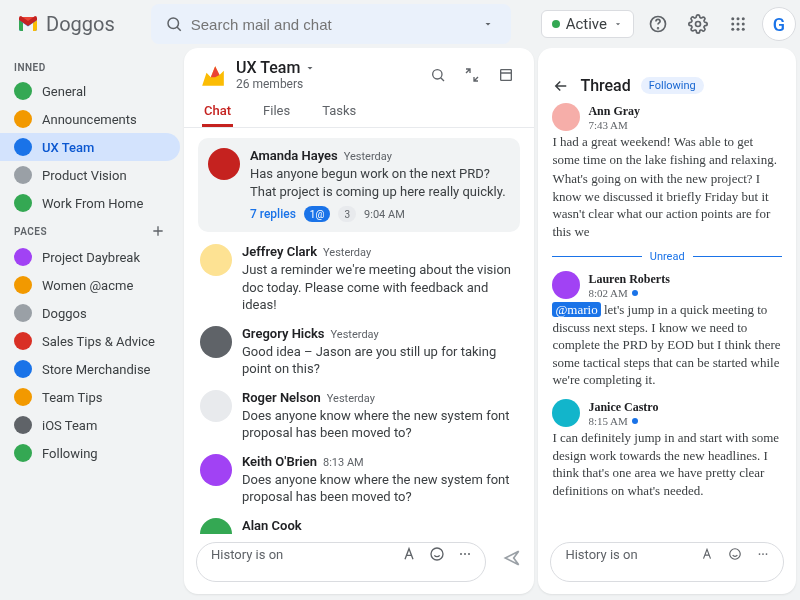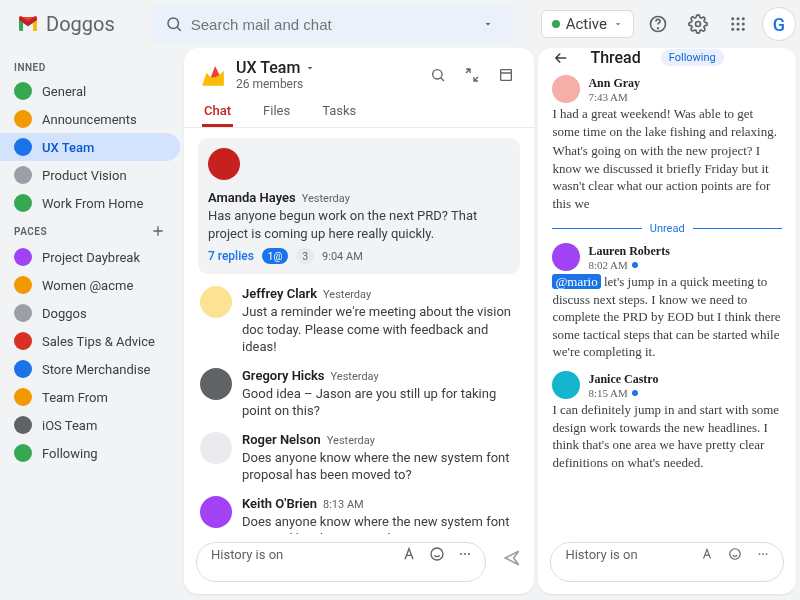--- a/index.html
+++ b/index.html
@@ -39,38 +39,38 @@
 .chat-sub { font-size: 12px; color: #5f6368; }
 .chat-hdr-right { margin-left: auto; display: flex; gap: 6px; color: #5f6368; }
 .chat-hdr-right .iconbtn { width: 28px; height: 28px; }
 
 .tabs { display: flex; gap: 28px; padding: 6px 18px 0; border-bottom: 1px solid #e8eaed; font-size: 13px; }
 .tab { padding: 6px 2px; color: #5f6368; cursor: pointer; border-bottom: 3px solid transparent; }
 .tab.active { color: #c5221f; border-bottom-color: #c5221f; font-weight: 500; }
 
 .messages { flex: 1; overflow-y: auto; padding: 10px 14px 0; }
 .msg { display: flex; gap: 10px; padding: 6px 2px; }
-.msg.pinned { background: #f1f3f4; border-radius: 10px; padding: 10px; margin-bottom: 6px; flex-direction: column; }
+.msg.pinned { background: #f1f3f4; border-radius: 10px; padding: 10px; margin-bottom: 6px; }
 .avatar { width: 32px; height: 32px; border-radius: 50%; flex-shrink: 0; }
 .msg-body { flex: 1; font-size: 13px; }
 .msg-head { display: flex; align-items: baseline; gap: 6px; }
 .msg-name { font-weight: 600; font-size: 13px; }
 .msg-time { color: #5f6368; font-size: 11px; }
 .msg-text { margin-top: 2px; line-height: 1.35; color: #3c4043; }
 .replies { margin-top: 6px; display: flex; align-items: center; gap: 8px; font-size: 12px; }
 .replies a { color: #1a73e8; font-weight: 500; text-decoration: none; }
 .pill { background: #1a73e8; color:#fff; border-radius: 10px; padding: 0 6px; font-size: 10px; height: 16px; display: inline-flex; align-items: center; }
 .pill.grey { background: #e8eaed; color: #5f6368; }
 
 .composer { margin: 8px 12px 12px; border: 1px solid #dadce0; border-radius: 22px; height: 40px; display: flex; align-items: center; padding: 0 6px 16px 14px; }
 .composer span.ph { flex: 1; color: #5f6368; font-size: 13px; }
 .composer .cicon { width: 28px; color: #5f6368; display:flex; align-items:center; justify-content:center; }
 .send { margin: 0 12px 12px 4px; color: #9aa0a6; }
 
-.thread-hdr { display: flex; align-items: center; gap: 20px; padding: 0 14px 8px; }
+.thread-hdr { display: flex; align-items: center; gap: 10px; padding: 28px 14px 8px; }
 .thread-title { font-size: 16px; font-weight: 500; }
 .follow { background: #e8f0fe; color: #1967d2; font-size: 11px; padding: 2px 8px; border-radius: 10px; }
 .thread-body { flex:1; overflow-y: auto; padding: 0 14px; font-size: 13px; }
 .t-msg { margin-bottom: 10px; font-family: Liberation Serif, serif; }
 .t-head { display: flex; align-items: center; gap: 8px; }
 .t-head .avatar { width: 28px; height: 28px; }
 .t-name { font-weight: 600; font-size: 12px; }
 .t-time { color: #5f6368; font-size: 11px; display:flex; align-items:center; gap:4px; }
 .bluedot { width:6px; height:6px; border-radius:50%; background:#1a73e8; display:inline-block; }
 .t-text { margin-top: 2px; line-height: 1.35; color: #3c4043; }
@@ -200,21 +200,21 @@
           <div class="nav-item">
             <span class="nav-avatar" style="background:#d93025"></span>
             <span>Sales Tips &amp; Advice</span>
           </div>
           <div class="nav-item">
             <span class="nav-avatar" style="background:#1a73e8"></span>
             <span>Store Merchandise</span>
           </div>
           <div class="nav-item">
             <span class="nav-avatar" style="background:#f29900"></span>
-            <span>Team From</span>
+            <span>Team Tips</span>
           </div>
           <div class="nav-item">
             <span class="nav-avatar" style="background:#5f6368"></span>
             <span>iOS Team</span>
           </div>
           <div class="nav-item">
             <span class="nav-avatar" style="background:#34a853"></span>
             <span>Following</span>
           </div>
         </div>

